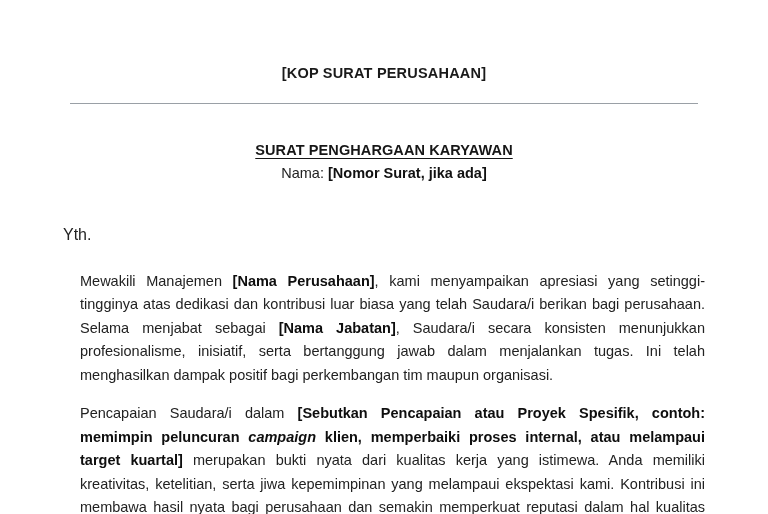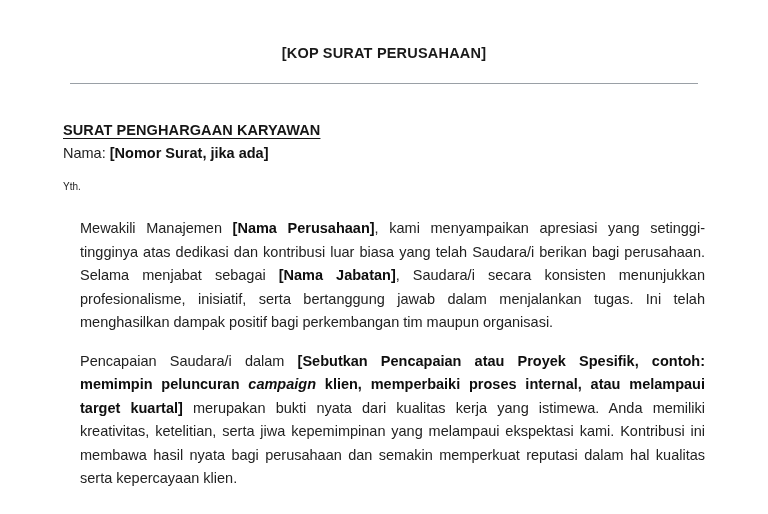--- a/index.html
+++ b/index.html
@@ -21,39 +21,40 @@
   .page {
     width: 768px;
     min-height: 514px;
     background: #ffffff;
     padding: 0 63px 0 63px;
     position: relative;
   }
 
   
   .letterhead {
-    padding-top: 44px;
+    padding-top: 64px;
     text-align: center;
   }
   .letterhead-title {
     font-size: 14.5px;
     font-weight: 700;
     letter-spacing: 0.2px;
     color: #1a1a1a;
     line-height: 1.3;
   }
   .letterhead-rule {
     margin: 20px 7px 0 7px;
     border: 0;
     border-top: 1.6px solid #9aa0a6;
     height: 0;
   }
 
   
   .doc-title-block {
+    text-align: center;
     margin-top: 37px;
   }
   .doc-title {
     font-size: 14.5px;
     font-weight: 700;
     text-decoration: underline;
     text-underline-offset: 3px;
     letter-spacing: 0.1px;
     color: #161616;
     line-height: 1.35;
@@ -62,22 +63,22 @@
     margin-top: 4px;
     font-size: 14.5px;
     font-weight: 400;
     color: #222222;
     line-height: 1.35;
   }
   .doc-number .ph { font-weight: 700; color: #111111; }
 
   
   .recipient {
-    margin-top: 16px;
-    font-size: 10px;
+    margin-top: 40px;
+    font-size: 16px;
     line-height: 1.42;
   }
   .recipient-salutation {
     font-weight: 400;
     color: #222222;
   }
   .recipient-lines {
     padding-left: 3px;
   }
   .recipient-line {

